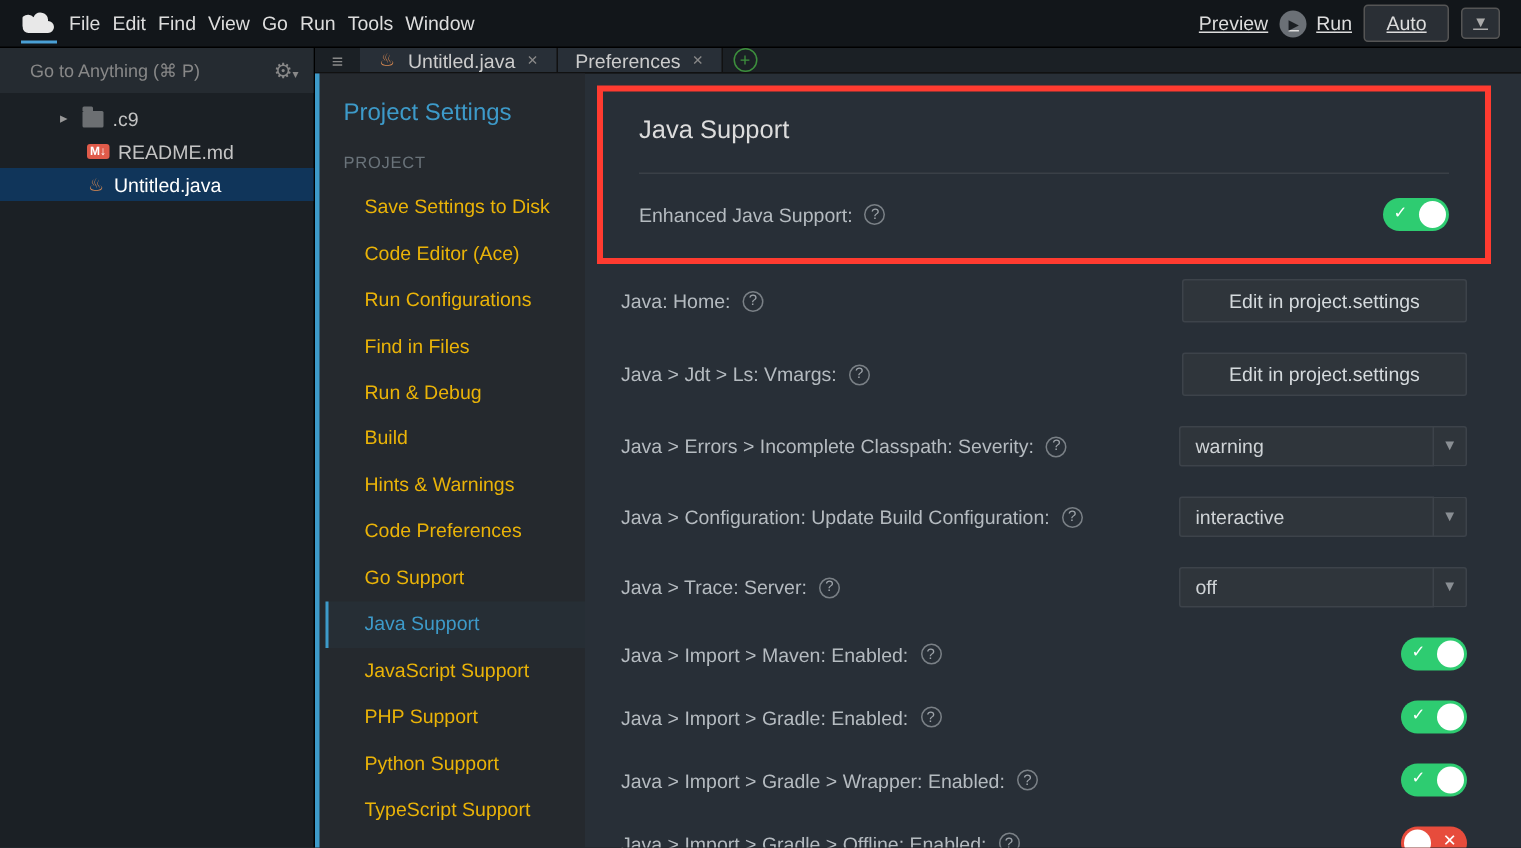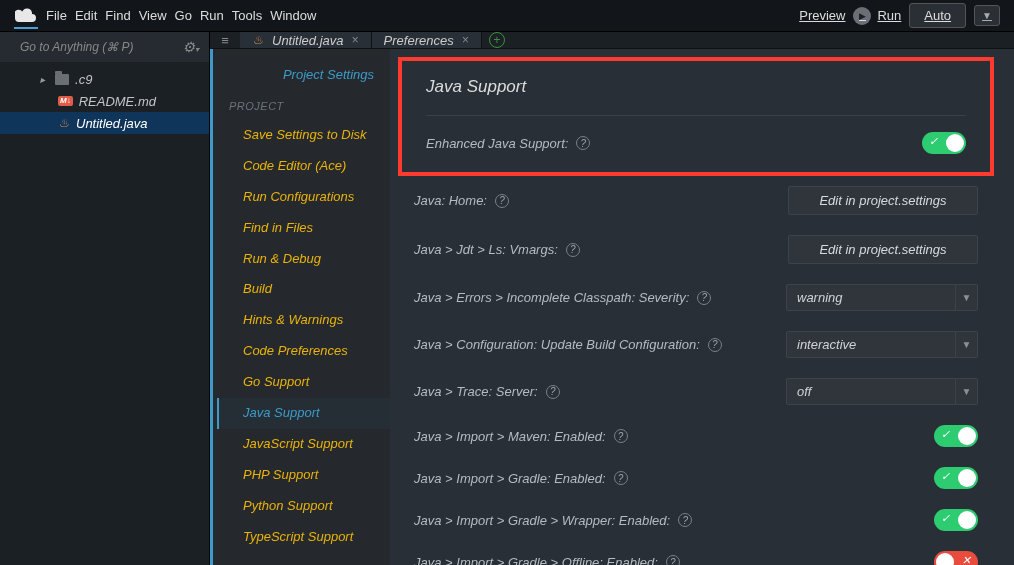--- a/index.html
+++ b/index.html
@@ -7,21 +7,21 @@
 
     
     .menubar { height:32px; background:#12161a; display:flex; align-items:center; gap:8px; padding:0 14px; border-bottom:1px solid #000; }
     .menubar .logo { width:24px; height:22px; display:flex; align-items:center; justify-content:center; color:#e8e8e8; border-bottom:2px solid #4aa0d6; padding-bottom:4px; margin-bottom:-4px;}
     .menubar .item { color:#ddd; font-size:13px; cursor:pointer; }
     .menubar .spacer { flex:1; }
     .menubar .rbtn { display:flex; align-items:center; gap:6px; color:#ddd; font-size:13px; cursor:pointer;text-decoration:underline; }
     .menubar .auto { border:1px solid #555; border-radius:3px; padding:4px 14px; background:#2a2f35; }
     .menubar .dd { border:1px solid #555; border-radius:3px; padding:4px 7px; background:#2a2f35; font-size:10px; color:#aaa;}
 
-    .main { display:flex; height:533px;font-style:italic; }
+    .main { display:flex; height:533px; }
 
     
     .tree { width:210px; background:#1b2025; border-right:1px solid #000; }
     .tree-top { height:30px; display:flex; align-items:center; justify-content:space-between; padding:0 10px 0 20px; background:#252b31;}
     .tree-top .hint { color:#888; font-size:12px; }
     .tree-top .gear { color:#888; font-size:14px; }
     .tree ul { list-style:none; padding:6px 0 0 0; }
     .tree li { display:flex; align-items:center; gap:6px; height:22px; font-size:13px; color:#c4c4c4; cursor:pointer; padding-left:8px;}
     .tree li.root { padding-left:22px; }
     .tree li.child1 { padding-left:40px; }
@@ -41,21 +41,21 @@
     .ham { width:30px; display:flex; align-items:center; justify-content:center; color:#888; cursor:pointer;}
     .tab { display:flex; align-items:center; gap:8px; padding:0 12px; background:#282f37; border-right:1px solid #111; color:#ccc; cursor:pointer;}
     .tab .close{ color:#888; font-size:12px; }
     .plus { width:30px; display:flex; align-items:center; justify-content:center; }
     .plus-circle { width:16px;height:16px;border:1px solid #3d8f3d;border-radius:50%;color:#3d8f3d; font-size:12px;display:flex;align-items:center;justify-content:center;line-height:1;}
 
     .workspace { flex:1; display:flex; }
 
     
     .psidebar { width:180px; background:#25292e; padding-top:12px; border-left:3px solid #3d9ac9; }
-    .psidebar .head { color:#3d9ac9; font-size:13px; padding:6px 16px 14px; cursor:pointer;text-align:right;}
+    .psidebar .head { color:#3d9ac9; font-size:16px; padding:6px 16px 14px; cursor:pointer;}
     .psidebar .cat  { color:#6a737a; font-size:11px; letter-spacing:0.5px; padding:4px 16px 8px; text-transform:uppercase;}
     .psidebar .node { color:#eab308; font-size:13px; padding:7px 8px 7px 30px; cursor:pointer; line-height:1.3;}
     .psidebar .node.active { color:#3d9ac9; border-left:2px solid #3d9ac9; background:rgba(61,154,201,0.05); padding-left:24px; margin-left:4px;}
 
     
     .panel { flex:1; padding:0 12px 0 0; overflow:hidden; position:relative;}
     .redbox { border:4px solid #ff3b30; margin:8px 8px 0 8px; padding:0 24px 14px 24px;}
     .panel h2 { color:#dcdcdc; font-size:17px; font-weight:400; padding:16px 0 18px; border-bottom:1px solid #3a4047;}
     .row { display:flex; align-items:center; justify-content:space-between; padding:10px 24px; }
     .redbox .row { padding:16px 0 4px 0;}

